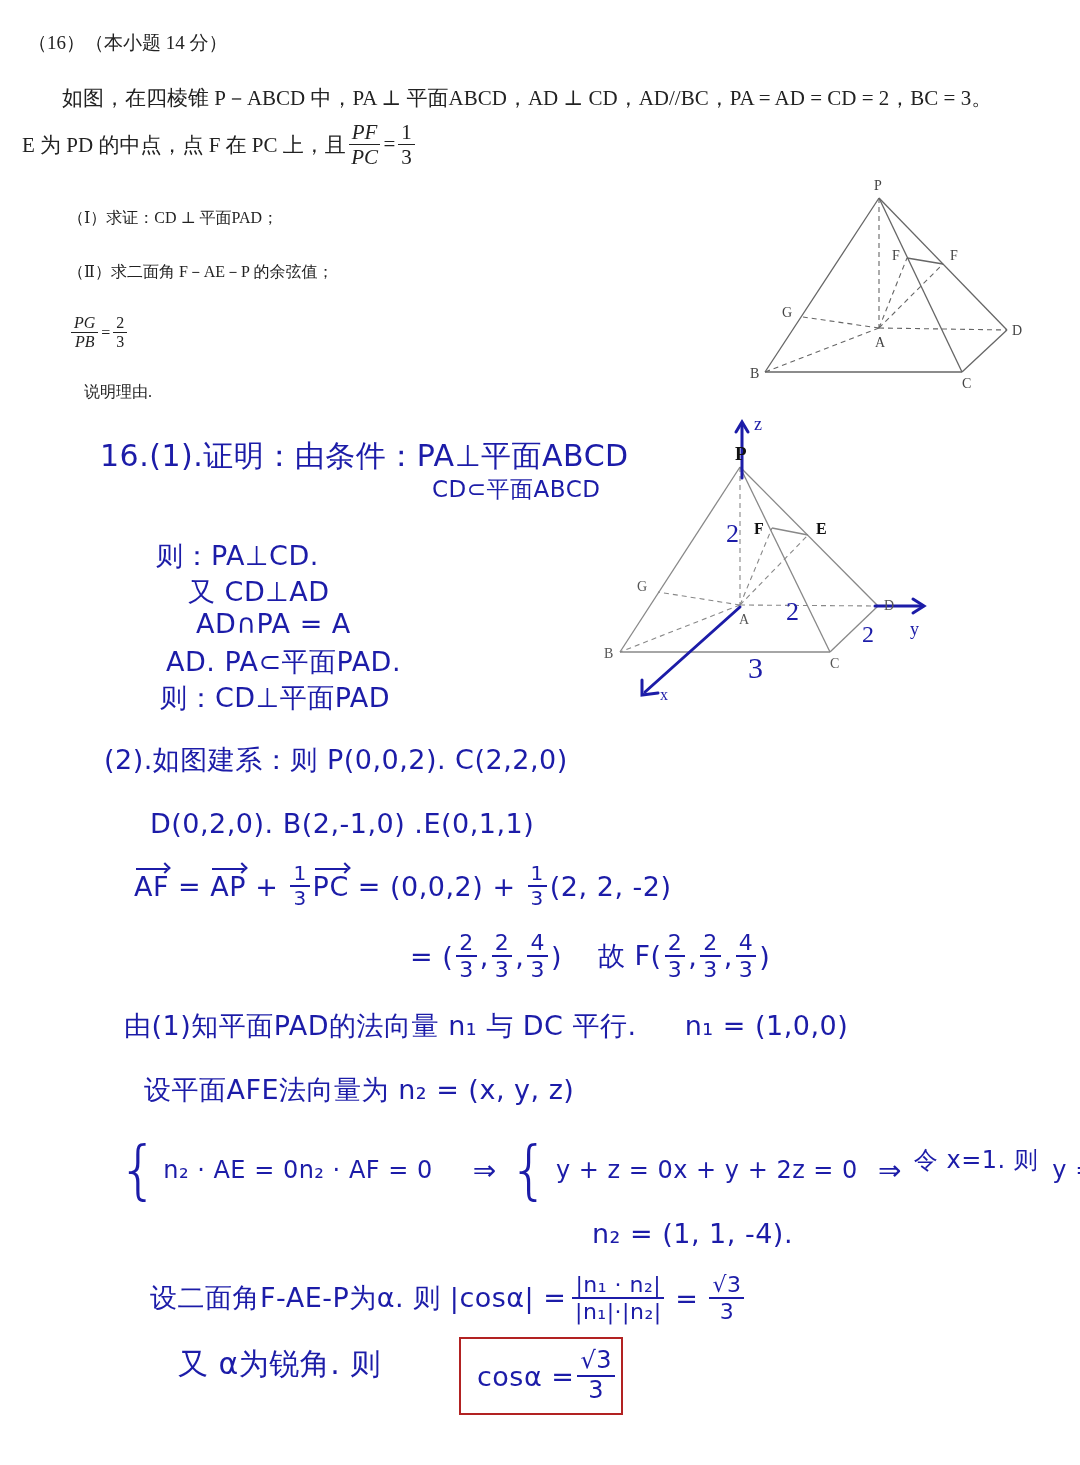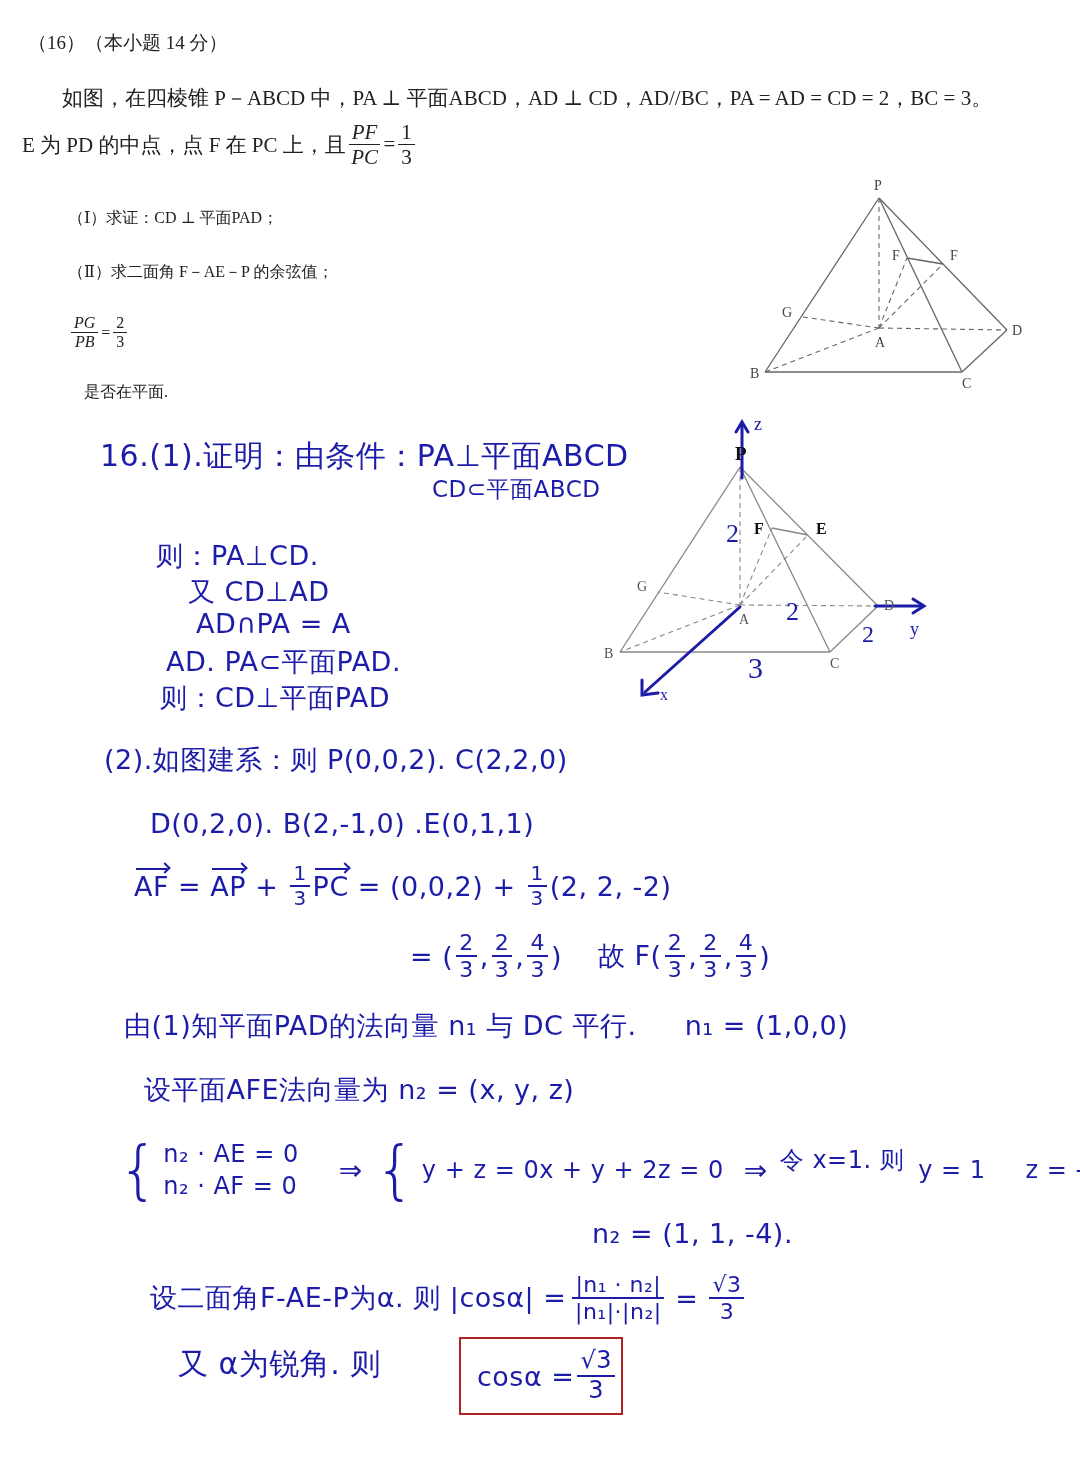--- a/index.html
+++ b/index.html
@@ -48,21 +48,21 @@
   <span class="frac math">
     <span class="num">PG</span>
     <span class="den">PB</span>
   </span>
   <span>=</span>
   <span class="frac">
     <span class="num">2</span>
     <span class="den">3</span>
   </span>
 </div>
-<div class="abs printed" style="left:84px; top:382px;">是否在平面.</div>
+<div class="abs printed" style="left:84px; top:382px;">说明理由.</div>
 
 <svg class="abs" style="left:740px; top:172px;" width="300" height="230">
   <g stroke="#666" stroke-width="1.3" fill="none">
 
     <line x1="139" y1="26" x2="25" y2="200"></line>
     <line x1="139" y1="26" x2="222" y2="200"></line>
     <line x1="139" y1="26" x2="267" y2="158"></line>
     <line x1="25" y1="200" x2="222" y2="200"></line>
     <line x1="222" y1="200" x2="267" y2="158"></line>
     <line x1="167" y1="86" x2="203" y2="92"></line>
@@ -192,21 +192,21 @@
 <div class="abs hand" style="left:124px; top:1008px;">
   <span>由(1)知平面PAD的法向量 n₁ 与 DC 平行.</span>
   <span style="display:inline-block; width:30px;"></span>
   <span>n₁ = (1,0,0)</span>
 </div>
 
 <div class="abs hand" style="left:144px; top:1072px;">设平面AFE法向量为 n₂ = (x, y, z)</div>
 
 <div class="abs hand" style="left:118px; top:1138px; display:flex; align-items:center; font-size:24px;">
   <span class="brace">{</span>
-  <div style="display:flex; flex-direction:column; line-height:1.35; margin-left:4px;">
+  <div style="display:flex; flex-direction:row; line-height:1.35; margin-left:4px;">
     <span>n₂ · AE = 0</span>
     <span>n₂ · AF = 0</span>
   </div>
   <span style="margin:0 12px 0 40px; font-size:28px;">⇒</span>
   <span class="brace">{</span>
   <div style="display:flex; flex-direction:row; line-height:1.35; margin-left:6px; text-align:center;">
     <span>y + z = 0</span>
     <span>x + y + 2z = 0</span>
   </div>
   <span style="margin:0 12px 0 20px; font-size:28px;">⇒</span>

